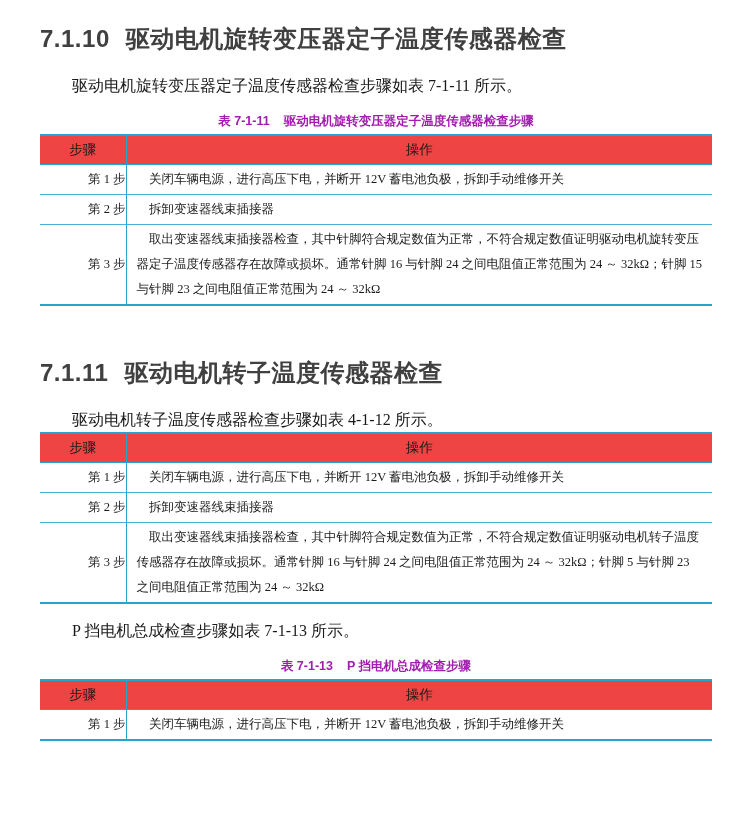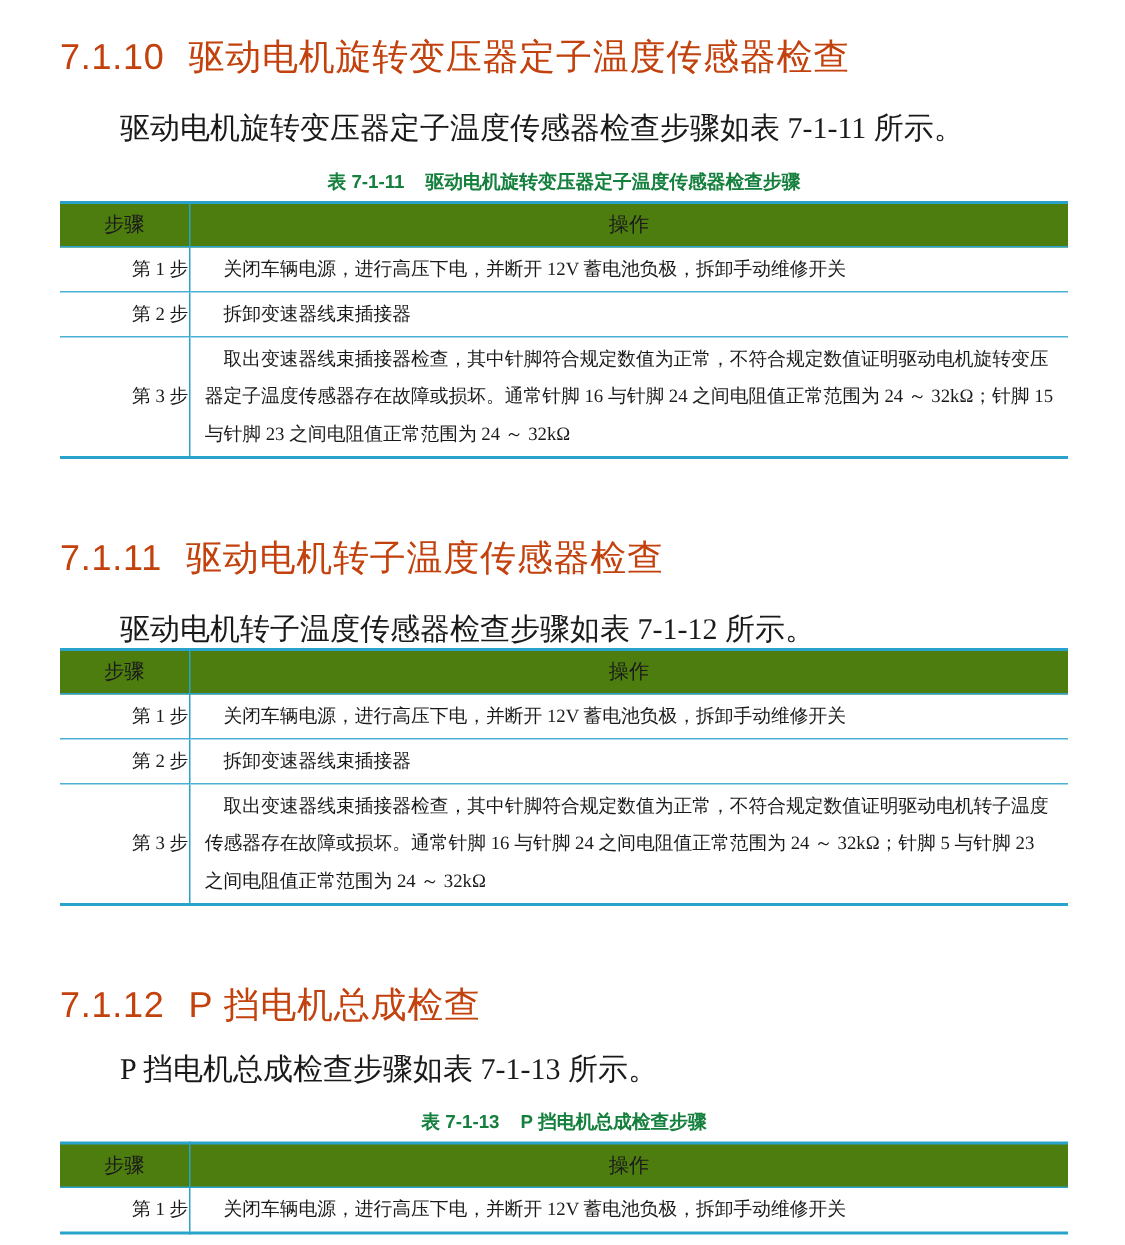--- a/index.html
+++ b/index.html
@@ -13,60 +13,60 @@
     box-sizing: border-box;
   }
   .page {
     padding: 24px 38px 0 40px;
   }
   .section { margin: 0; }
   .section + .section { margin-top: 0; }
 
   .heading {
     font-family: "Liberation Sans", "DejaVu Sans", sans-serif;
-    font-weight: normal;
+    font-weight: bold;
     font-size: 24px;
     line-height: 30px;
-    color: #c2410c;
+    color: #404040;
     margin: 0;
     letter-spacing: 0.5px;
   }
   .heading .num { margin-right: 16px; }
   .section-2 .heading, .section-3 .heading { margin-top: 52px; }
 
   .intro {
-    font-size: 20px;
+    font-size: 16px;
     line-height: 24px;
     margin: 20px 0 0 0;
     text-indent: 2em;
   }
   .section-3 .intro { margin-top: 15px; }
 
   .tbl-caption {
     font-family: "Liberation Sans", "DejaVu Sans", sans-serif;
     font-weight: bold;
     font-size: 12.5px;
     line-height: 18px;
-    color: #15803d;
+    color: #a21caf;
     text-align: center;
     margin: 14px 0 4px 0;
   }
   .tbl-caption .cap-label { margin-right: 14px; }
 
   table.steps {
     width: 100%;
     border-collapse: collapse;
     table-layout: fixed;
     border-top: 2px solid #2aa3cc;
     border-bottom: 2px solid #2aa3cc;
     font-size: 12.5px;
   }
   table.steps col.c-step { width: 86px; }
   table.steps thead th {
-    background: #4d7c0f;
+    background: #ef4444;
     font-weight: normal;
     font-size: 13.5px;
     height: 28px;
     text-align: center;
     border-bottom: 1px solid #2aa3cc;
     padding: 0;
   }
   table.steps th.step, table.steps td.step {
     border-right: 1px solid #2aa3cc;
   }
@@ -117,21 +117,21 @@
         <tr>
           <td class="step">第 3 步</td>
           <td class="op">取出变速器线束插接器检查，其中针脚符合规定数值为正常，不符合规定数值证明驱动电机旋转变压器定子温度传感器存在故障或损坏。通常针脚 16 与针脚 24 之间电阻值正常范围为 24 ～ 32kΩ；针脚 15 与针脚 23 之间电阻值正常范围为 24 ～ 32kΩ</td>
         </tr>
       </tbody>
     </table>
   </div>
 
   <div class="section section-2">
     <h2 class="heading"><span class="num">7.1.11</span><span class="ttl">驱动电机转子温度传感器检查</span></h2>
-    <p class="intro">驱动电机转子温度传感器检查步骤如表 7-1-12 所示。</p>
+    <p class="intro">驱动电机转子温度传感器检查步骤如表 4-1-12 所示。</p>
     <table class="steps">
       <colgroup>
           <col class="c-step">
           <col>
         </colgroup>
       <thead>
         <tr>
           <th class="step">步骤</th>
           <th>操作</th>
         </tr>
@@ -147,21 +147,20 @@
         </tr>
         <tr>
           <td class="step">第 3 步</td>
           <td class="op">取出变速器线束插接器检查，其中针脚符合规定数值为正常，不符合规定数值证明驱动电机转子温度传感器存在故障或损坏。通常针脚 16 与针脚 24 之间电阻值正常范围为 24 ～ 32kΩ；针脚 5 与针脚 23 之间电阻值正常范围为 24 ～ 32kΩ</td>
         </tr>
       </tbody>
     </table>
   </div>
 
   <div class="section section-3">
-    <h2 class="heading"><span class="num">7.1.12</span><span class="ttl">P 挡电机总成检查</span></h2>
     <p class="intro">P 挡电机总成检查步骤如表 7-1-13 所示。</p>
     <div class="tbl-caption"><span class="cap-label">表 7-1-13</span><span>P 挡电机总成检查步骤</span></div>
     <table class="steps">
       <colgroup>
           <col class="c-step">
           <col>
         </colgroup>
       <thead>
         <tr>
           <th class="step">步骤</th>

